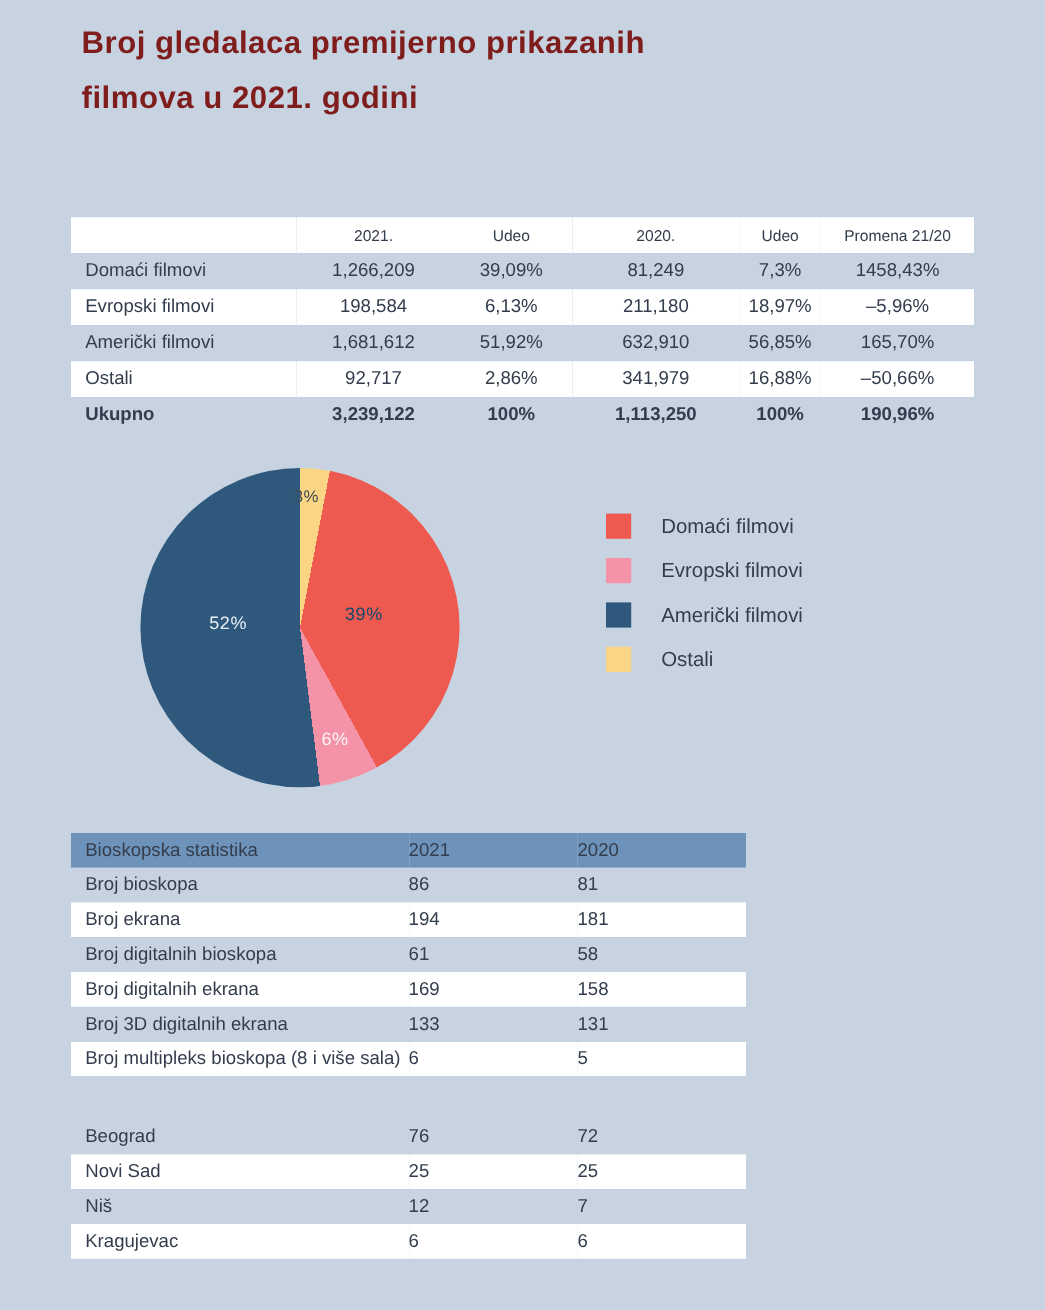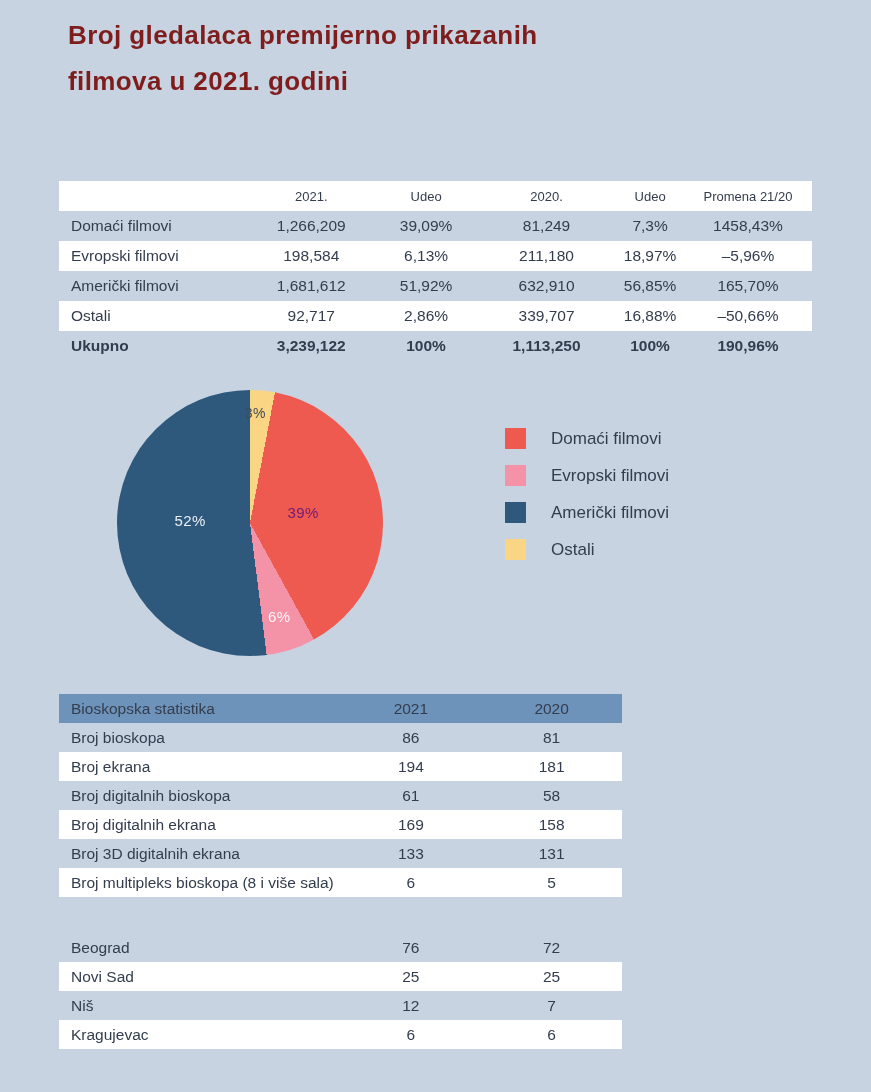--- a/index.html
+++ b/index.html
@@ -96,21 +96,21 @@
   
   .stat-table {
     position: absolute;
     left: 59px;
     width: 563px;
     font-size: 15.5px;
   }
   .stat-table tr { height: 29px; }
   .stat-table tr.head { background: #6e93ba; }
   .stat-table tr.white { background: #ffffff; }
-  .stat-table td { text-align: center; }
+  .stat-table td { }
   .stat-table td.lbl { text-align: left; padding-left: 12px; }
   .s-lbl { width: 50%; } .s-1 { width: 25%; } .s-2 { width: 25%; }
 
   .cinema-table { top: 694px; }
   .cities-table { top: 933px; }
 </style>
 </head>
 <body>
 
 <div class="page">
@@ -159,39 +159,39 @@
       <td>1,681,612</td>
       <td>51,92%</td>
       <td>632,910</td>
       <td>56,85%</td>
       <td>165,70%</td>
     </tr>
     <tr class="white">
       <td class="lbl">Ostali</td>
       <td>92,717</td>
       <td>2,86%</td>
-      <td>339,707</td>
+      <td>341,979</td>
       <td>16,88%</td>
       <td>–50,66%</td>
     </tr>
     <tr class="total">
       <td class="lbl">Ukupno</td>
       <td>3,239,122</td>
       <td>100%</td>
       <td>1,113,250</td>
       <td>100%</td>
       <td>190,96%</td>
     </tr>
   </tbody>
     </table>
 
   <div class="pie-wrap">
     <div class="pie" style="background: conic-gradient(rgb(249, 213, 132) 0deg, rgb(249, 213, 132) 10.8deg, rgb(238, 90, 80) 10.8deg, rgb(238, 90, 80) 151.2deg, rgb(244, 146, 168) 151.2deg, rgb(244, 146, 168) 172.8deg, rgb(46, 88, 124) 172.8deg, rgb(46, 88, 124) 360deg);"></div>
     <div class="pie-label" style="left: 52%; top: 8.5%; font-size: 14px; color: rgb(67, 75, 85);">3%</div>
-    <div class="pie-label" style="left: 70%; top: 46%; color: #701a75;">39%</div>
+    <div class="pie-label" style="left: 70%; top: 46%; color: #0c4a6e;">39%</div>
     <div class="pie-label" style="left: 61%; top: 85%; color: rgb(253, 245, 247);">6%</div>
     <div class="pie-label" style="left: 27.5%; top: 49%; color: rgb(233, 239, 245);">52%</div>
   </div>
 
   <div class="legend">
     <div class="legend-item">
       <span class="swatch" style="background-color: rgb(238, 90, 80);"></span>
       <span class="legend-label">Domaći filmovi</span>
     </div>
     <div class="legend-item">

